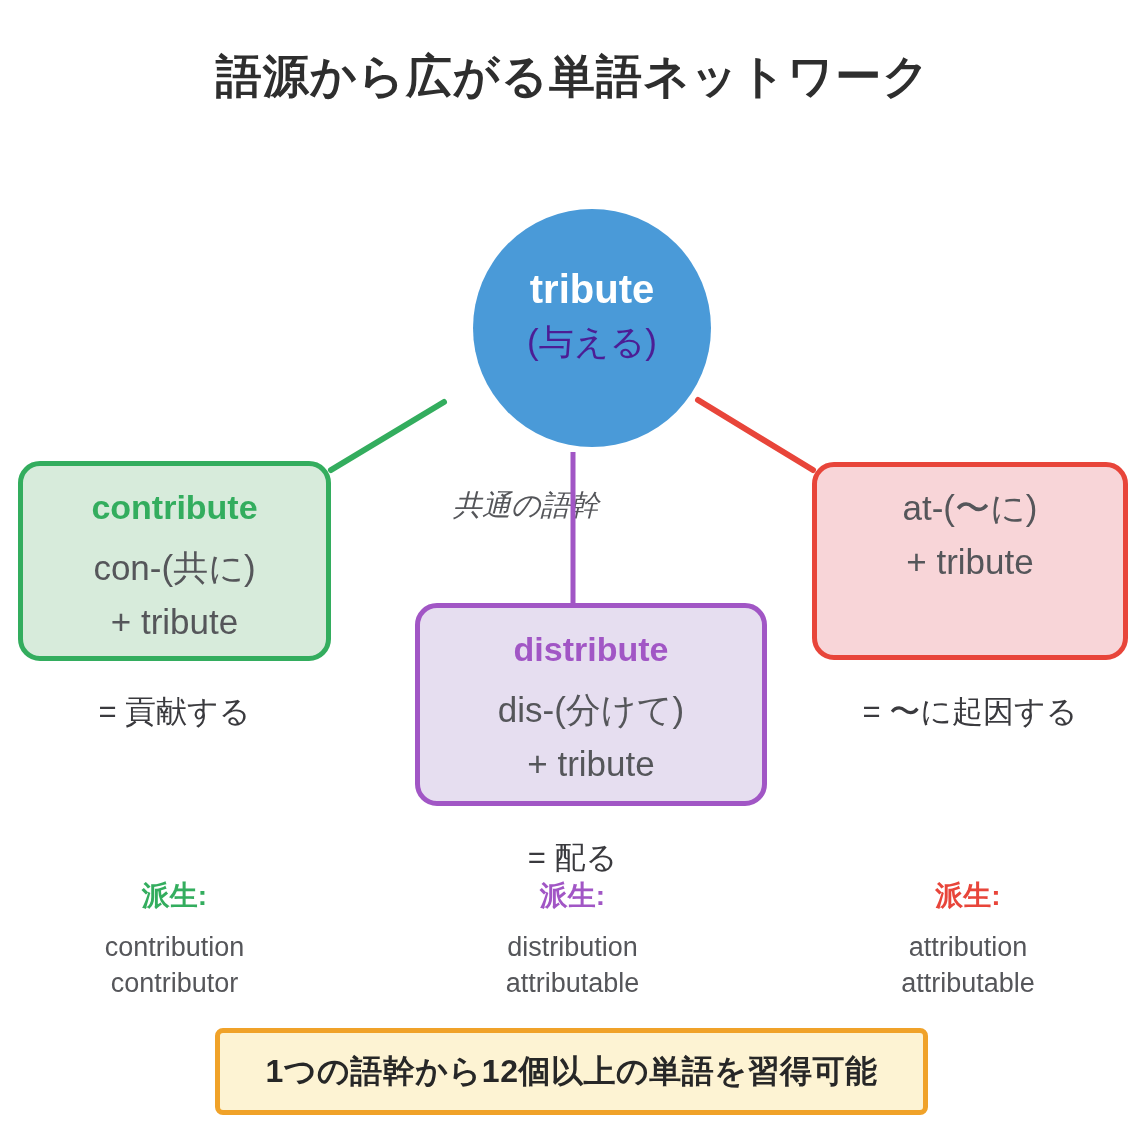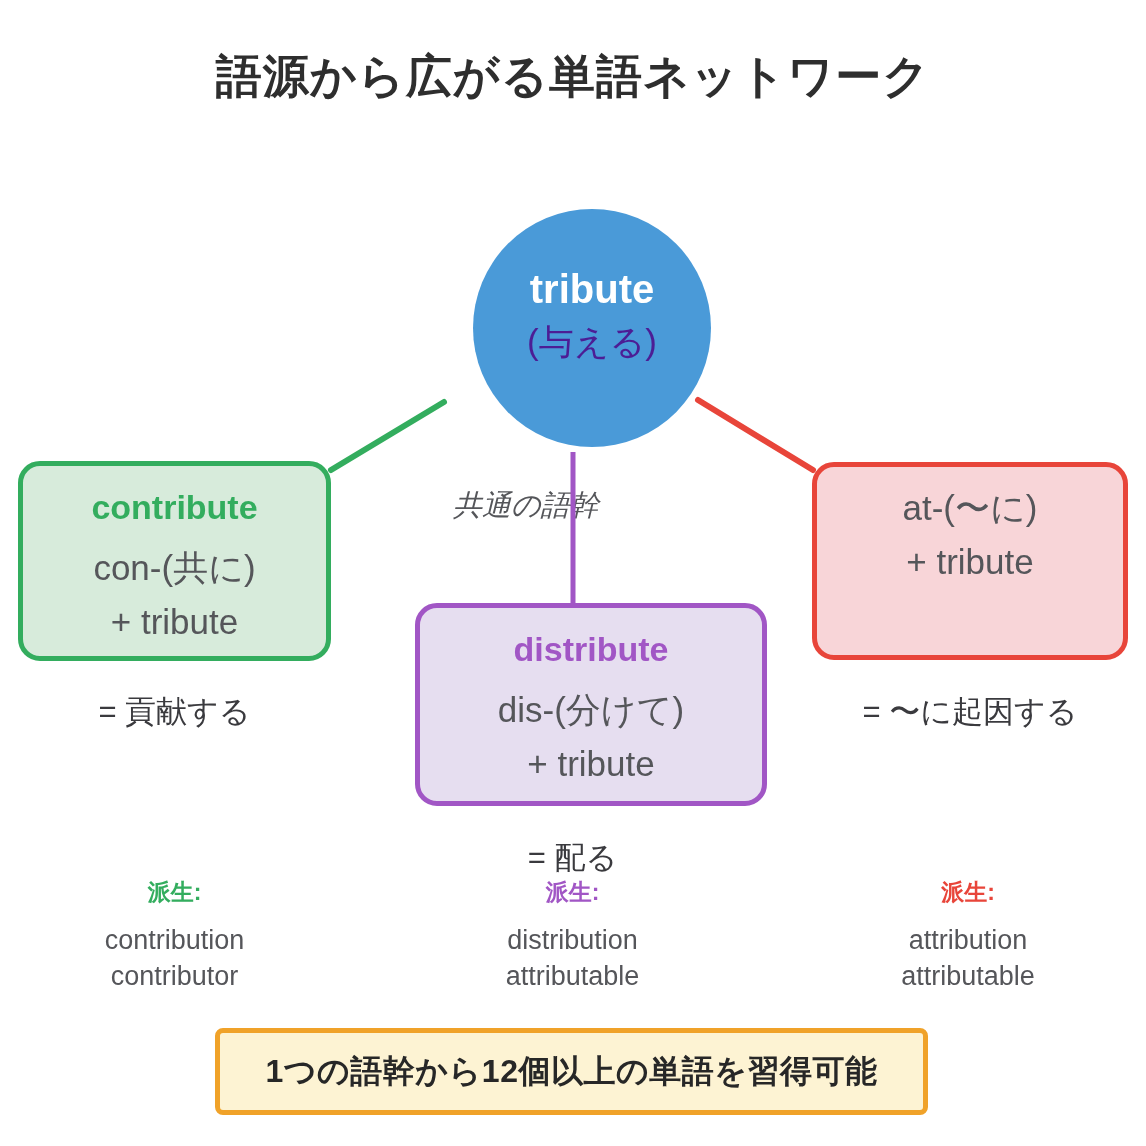--- a/index.html
+++ b/index.html
@@ -38,21 +38,21 @@
 
   .meaning{position:absolute;text-align:center;font-size:31px;color:#3a3a3e;z-index:3;}
   .meaning-contribute{left:18px;top:691px;width:313px;}
   .meaning-distribute{left:415px;top:837px;width:315px;}
   .meaning-attribute{left:812px;top:691px;width:316px;}
 
   .derived-col{position:absolute;text-align:center;z-index:3;}
   .derived-col-contribute{left:18px;top:877px;width:313px;}
   .derived-col-distribute{left:415px;top:877px;width:315px;}
   .derived-col-attribute{left:810px;top:877px;width:316px;}
-  .derived-label{font-size:23px;font-weight:bold;margin-bottom:14px;}
+  .derived-label{font-size:28px;font-weight:bold;margin-bottom:14px;}
   .derived-col-contribute .derived-label{color:var(--c-green,#33ad5e);}
   .derived-col-distribute .derived-label{color:var(--c-purple,#a156c5);}
   .derived-col-attribute .derived-label{color:var(--c-red,#e8453a);}
   .derived-word{font-size:27px;color:var(--c-body_gray,#55565a);line-height:36px;}
 
   .footer-box{position:absolute;left:215px;top:1028px;width:713px;height:87px;z-index:3;
               border:5px solid var(--c-orange,#f0a229);border-radius:8px;
               background:var(--c-yellow_bg,#fdf3d3);display:flex;align-items:center;justify-content:center;}
   .footer-text{font-size:32px;font-weight:bold;color:#272727;letter-spacing:0.5px;}
 </style>

